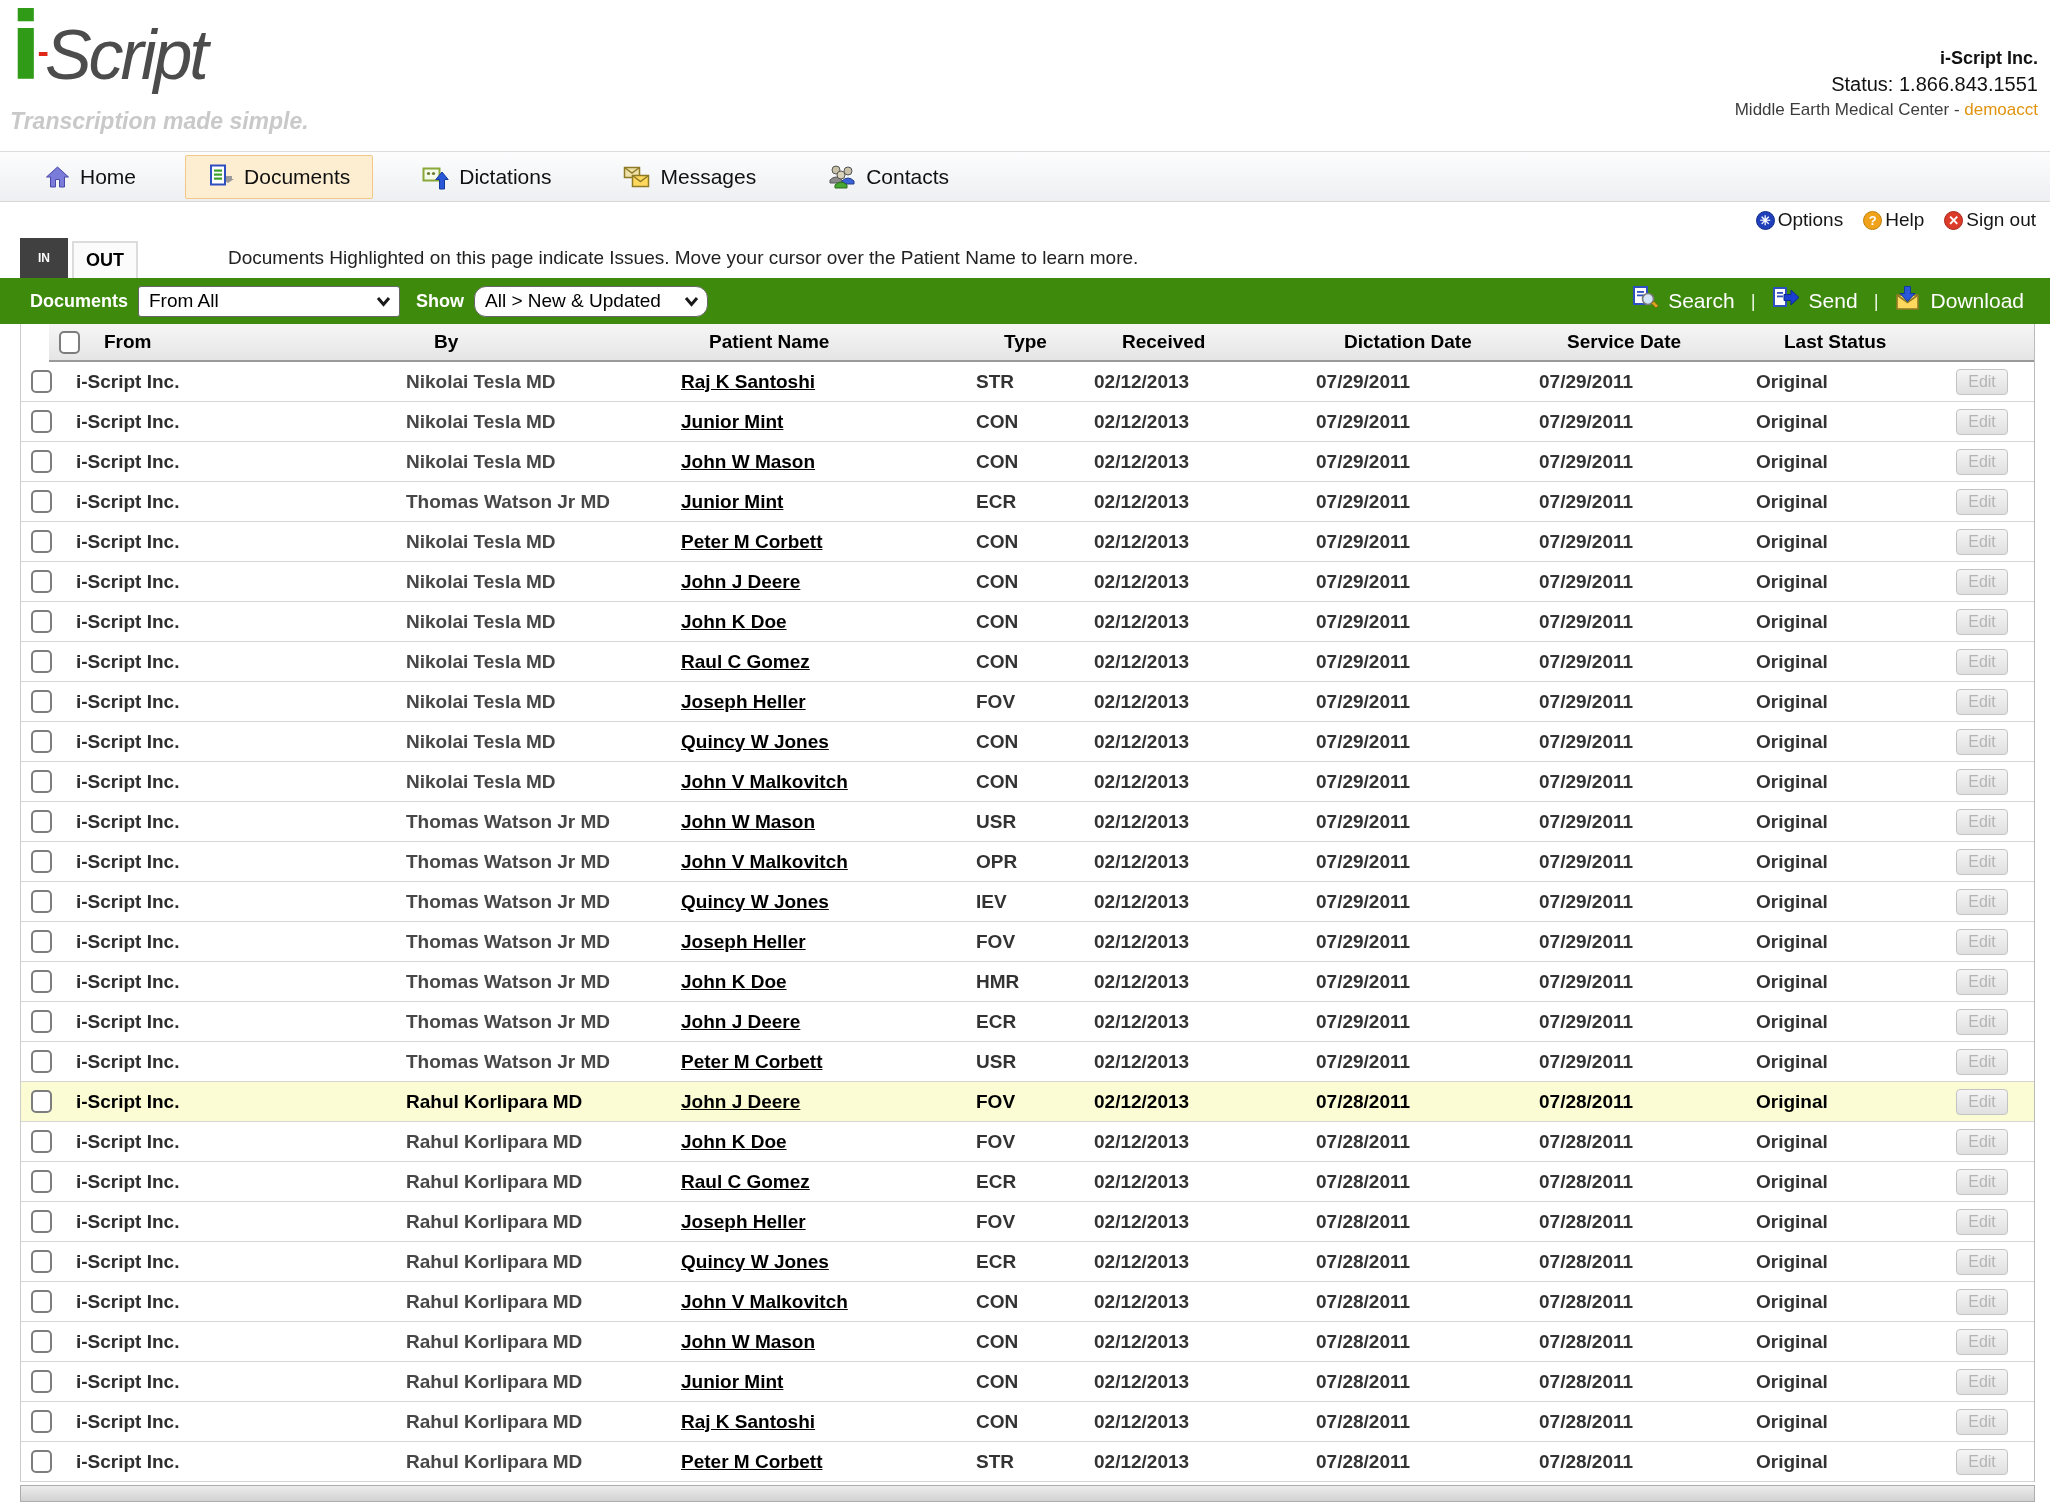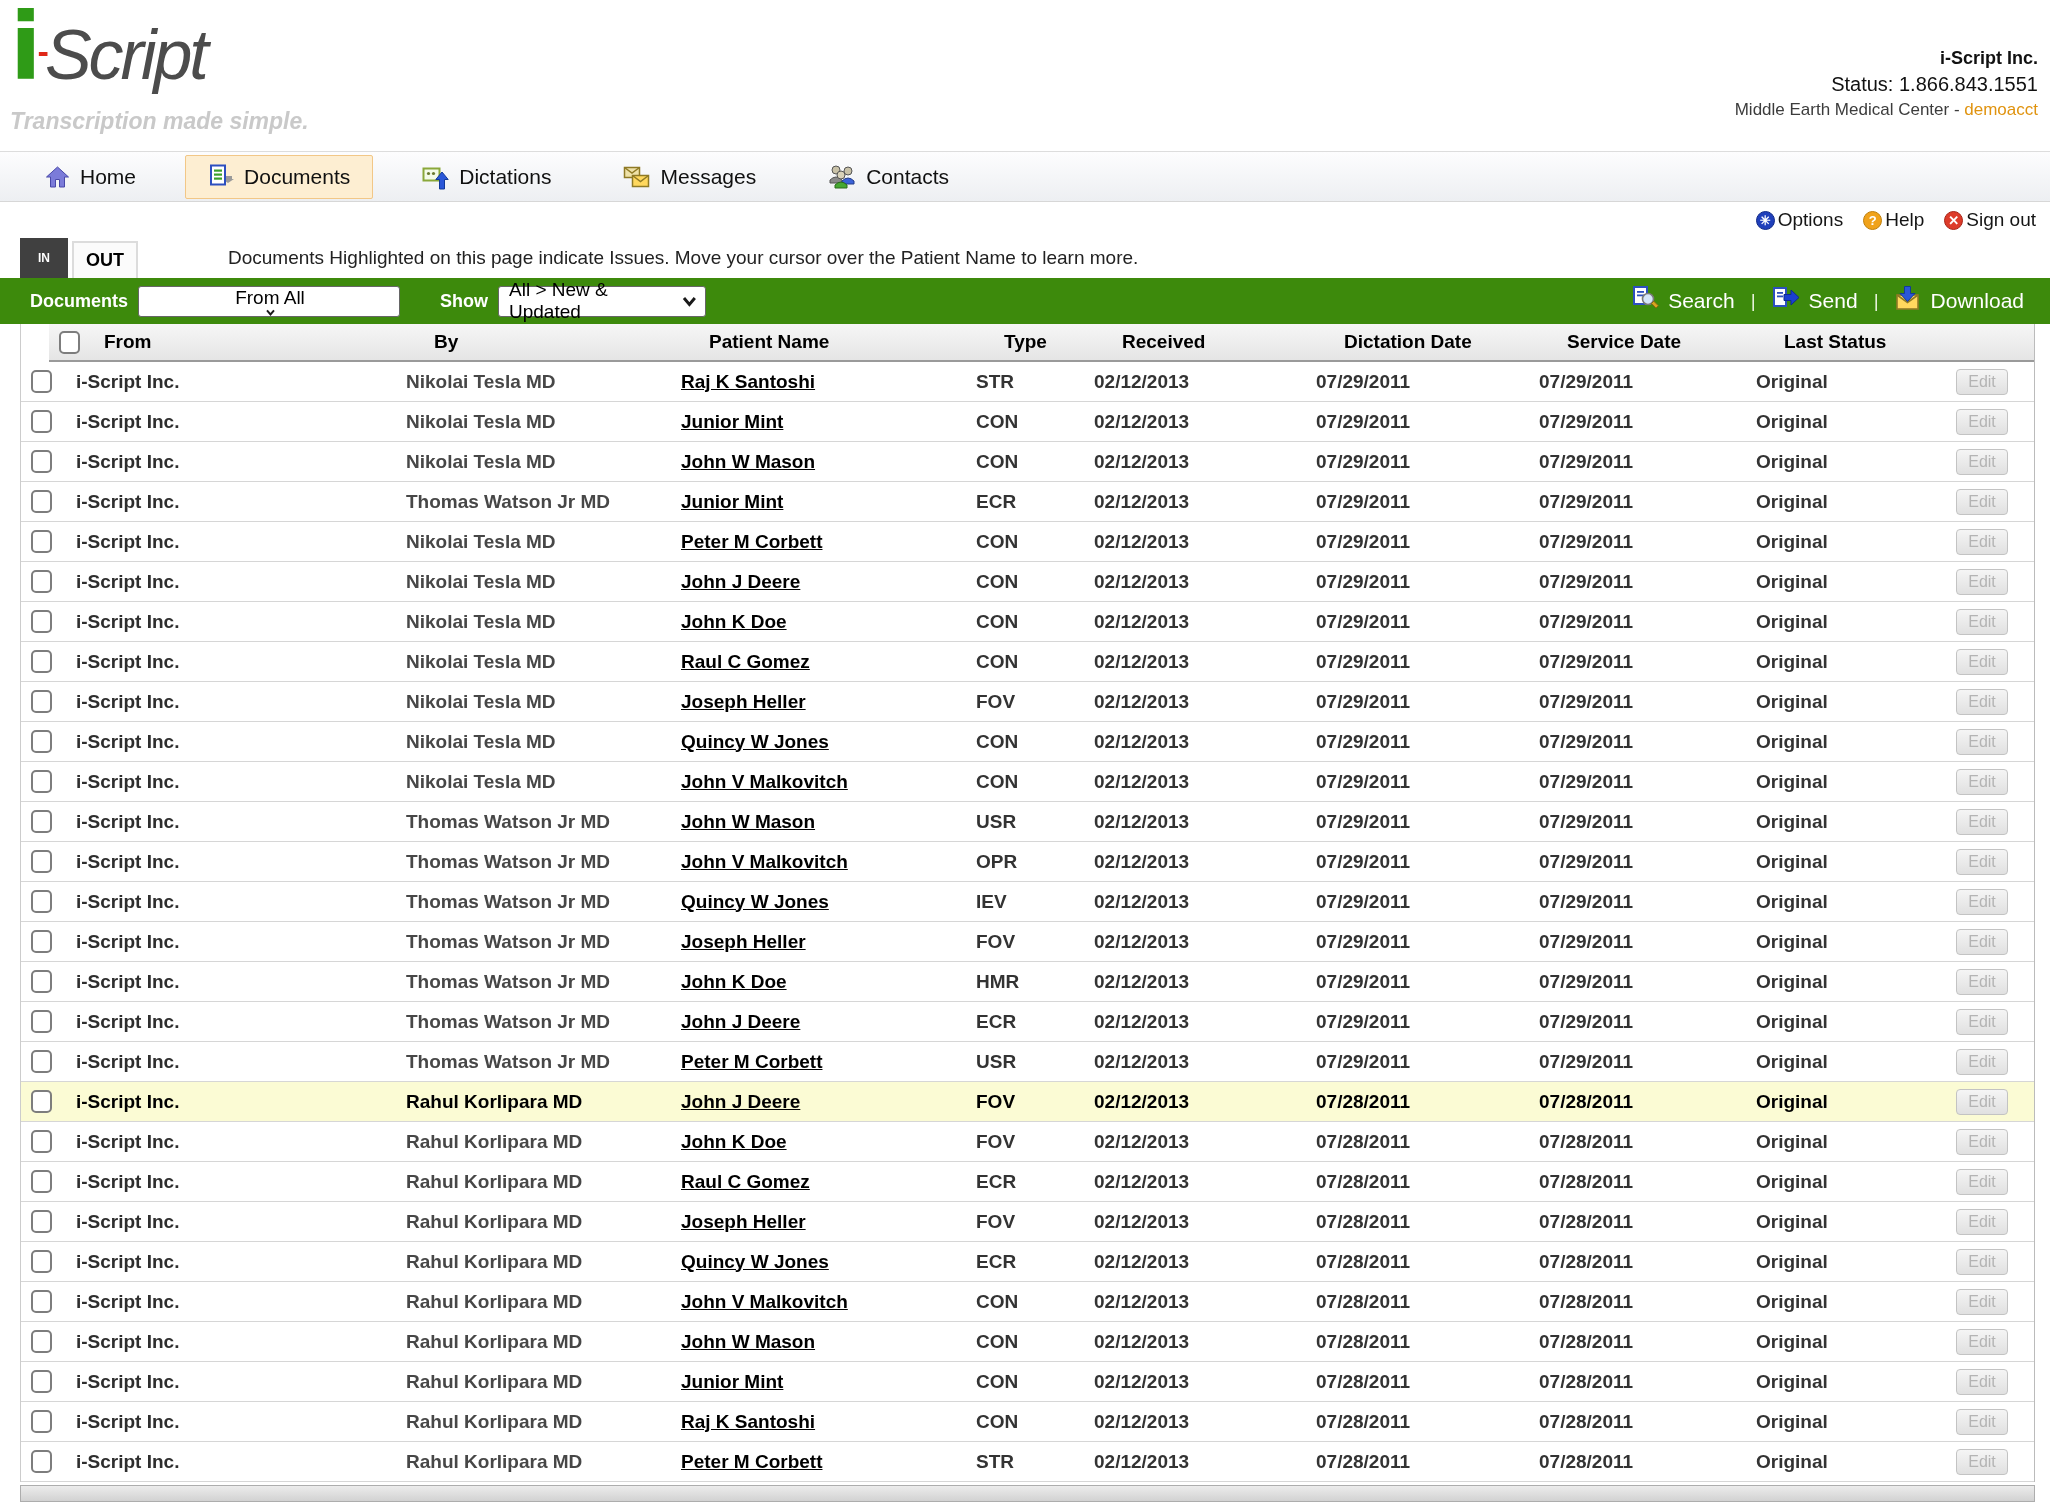--- a/index.html
+++ b/index.html
@@ -36,22 +36,22 @@
   
   .tabsrow { position:relative; height:40px; background:#fff; }
   .tab-in  { position:absolute; left:20px; top:0; width:48px; height:40px; background:#404040; color:#fff; font-weight:bold; font-size:12px; display:flex; align-items:center; justify-content:center; cursor:pointer; }
   .tab-out { position:absolute; left:72px; top:3px; width:66px; height:37px; background:#fbfbfb; border:2px solid #dcdcdc; border-bottom:none; color:#000; font-weight:bold; font-size:18px; display:flex; align-items:center; justify-content:center; cursor:pointer; }
   .notice { position:absolute; left:228px; top:0; height:40px; display:flex; align-items:center; font-size:19px; color:#222; }
 
   
   .toolbar { height:46px; background:#3d8a0c; display:flex; align-items:center; padding:0 26px 0 30px; color:#fff; }
   .tb-label { font-size:18px; font-weight:bold; margin-right:10px; }
   .tb-select { height:31px; background:#fff; border:1px solid #666; border-radius:3px; display:flex; align-items:center; justify-content:space-between; padding:0 8px 0 10px; color:#000; font-size:19px; cursor:pointer; }
-  .tb-select.wide { width:262px; margin-right:40px;flex-direction:column; }
-  .tb-select.narrow { width:208px; }
+  .tb-select.wide { width:262px; margin-right:16px; }
+  .tb-select.narrow { width:234px;border-radius:12px; }
   .tb-actions { margin-left:auto; display:flex; align-items:center; gap:16px; }
   .tb-action { display:flex; align-items:center; gap:9px; font-size:21px; color:#fff; cursor:pointer; }
   .tb-sep { font-size:19px; color:#e8f2dd; }
 
   
   .tablewrap { margin:0 15px 0 20px; border-left:1px solid #ccc; border-right:1px solid #bbb; }
   .trow { display:grid; grid-template-columns:55px 330px 275px 295px 118px 222px 223px 217px 200px 78px; align-items:center; }
   .thead { height:38px; background:linear-gradient(#f6f6f6,#e5e5e5); border-bottom:2px solid #9a9a9a; font-weight:bold; font-size:19px; color:#000;margin-left:28px; }
   .drow { height:40px; border-bottom:1px solid #d6d6d6; background:#fff; font-weight:bold; font-size:19px; }
   .drow.highlight { background:#fbfbd4; }

